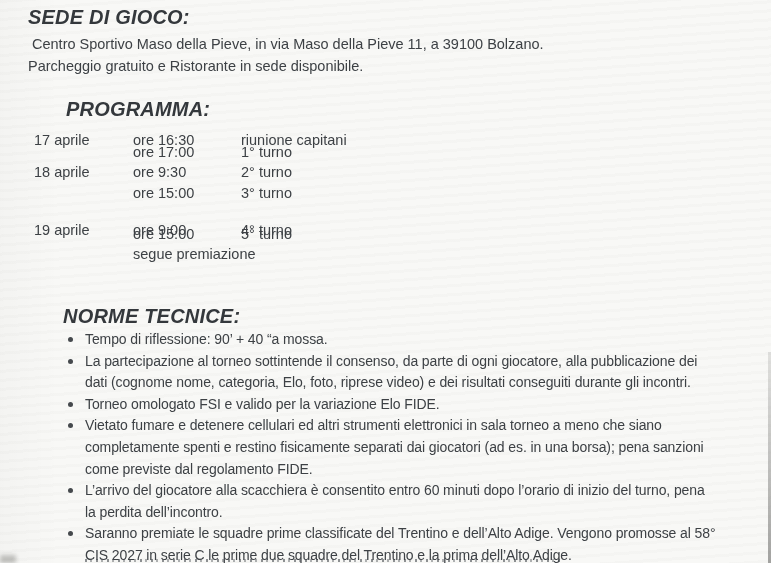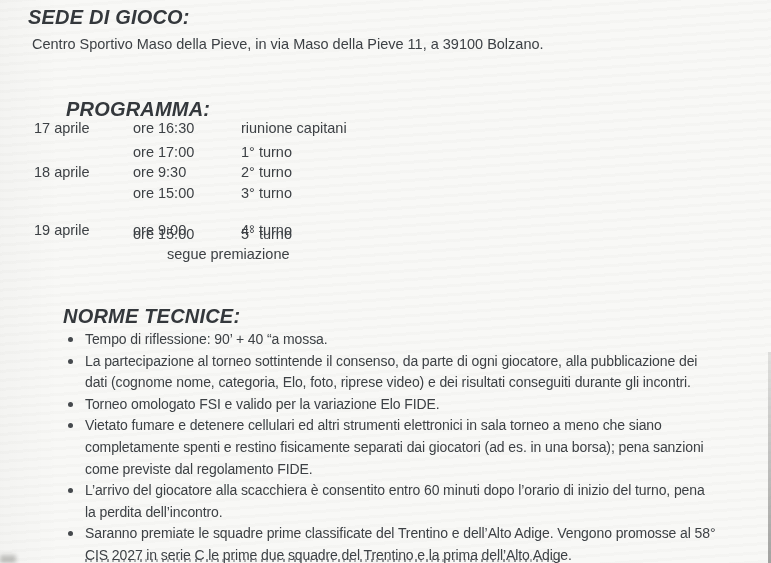--- a/index.html
+++ b/index.html
@@ -74,24 +74,25 @@
     filter:blur(2px);
   }
 </style>
 </head>
 <body>
 
 <div class="page">
 
   <div class="heading" style="top:6px;left:28px;">SEDE DI GIOCO:</div>
   <div class="bodyline" style="top:36px;left:32px;">Centro Sportivo Maso della Pieve, in via Maso della Pieve 11, a 39100 Bolzano.</div>
+  <div class="bodyline" style="top:58px;left:28px;">Parcheggio gratuito e Ristorante in sede disponibile.</div>
 
   <div class="heading" style="top:98px;left:19px;margin-left:47px;">PROGRAMMA:</div>
 
-  <div class="sched-row" style="top:120px;">
+  <div class="sched-row" style="top:132px;">
     <span class="sched-date">17 aprile</span>
     <span class="sched-time">ore 16:30</span>
     <span class="sched-event">riunione capitani</span>
   </div>
   <div class="sched-row" style="top:143.5px;">
     <span class="sched-date"></span>
     <span class="sched-time">ore 17:00</span>
     <span class="sched-event">1° turno</span>
   </div>
   <div class="sched-row" style="top:164px;text-align:right;">
@@ -107,21 +108,21 @@
   <div class="sched-row" style="top:222px;">
     <span class="sched-date">19 aprile</span>
     <span class="sched-time">ore 9:00</span>
     <span class="sched-event">4° turno</span>
   </div>
   <div class="sched-row" style="top:225.5px;">
     <span class="sched-date"></span>
     <span class="sched-time">ore 15:00</span>
     <span class="sched-event">5° turno</span>
   </div>
-  <div class="sched-row" style="top:246px;margin-left:34px;">
+  <div class="sched-row" style="top:246px;">
     <span class="sched-date"></span>
     <span class="sched-time">segue premiazione</span>
     <span class="sched-event"></span>
   </div>
 
   <div class="heading" style="top:305px;left:44px;margin-left:19px;">NORME TECNICE:</div>
 
   <ul class="rules">
     <li class="rule">
       <span class="dot"></span>

